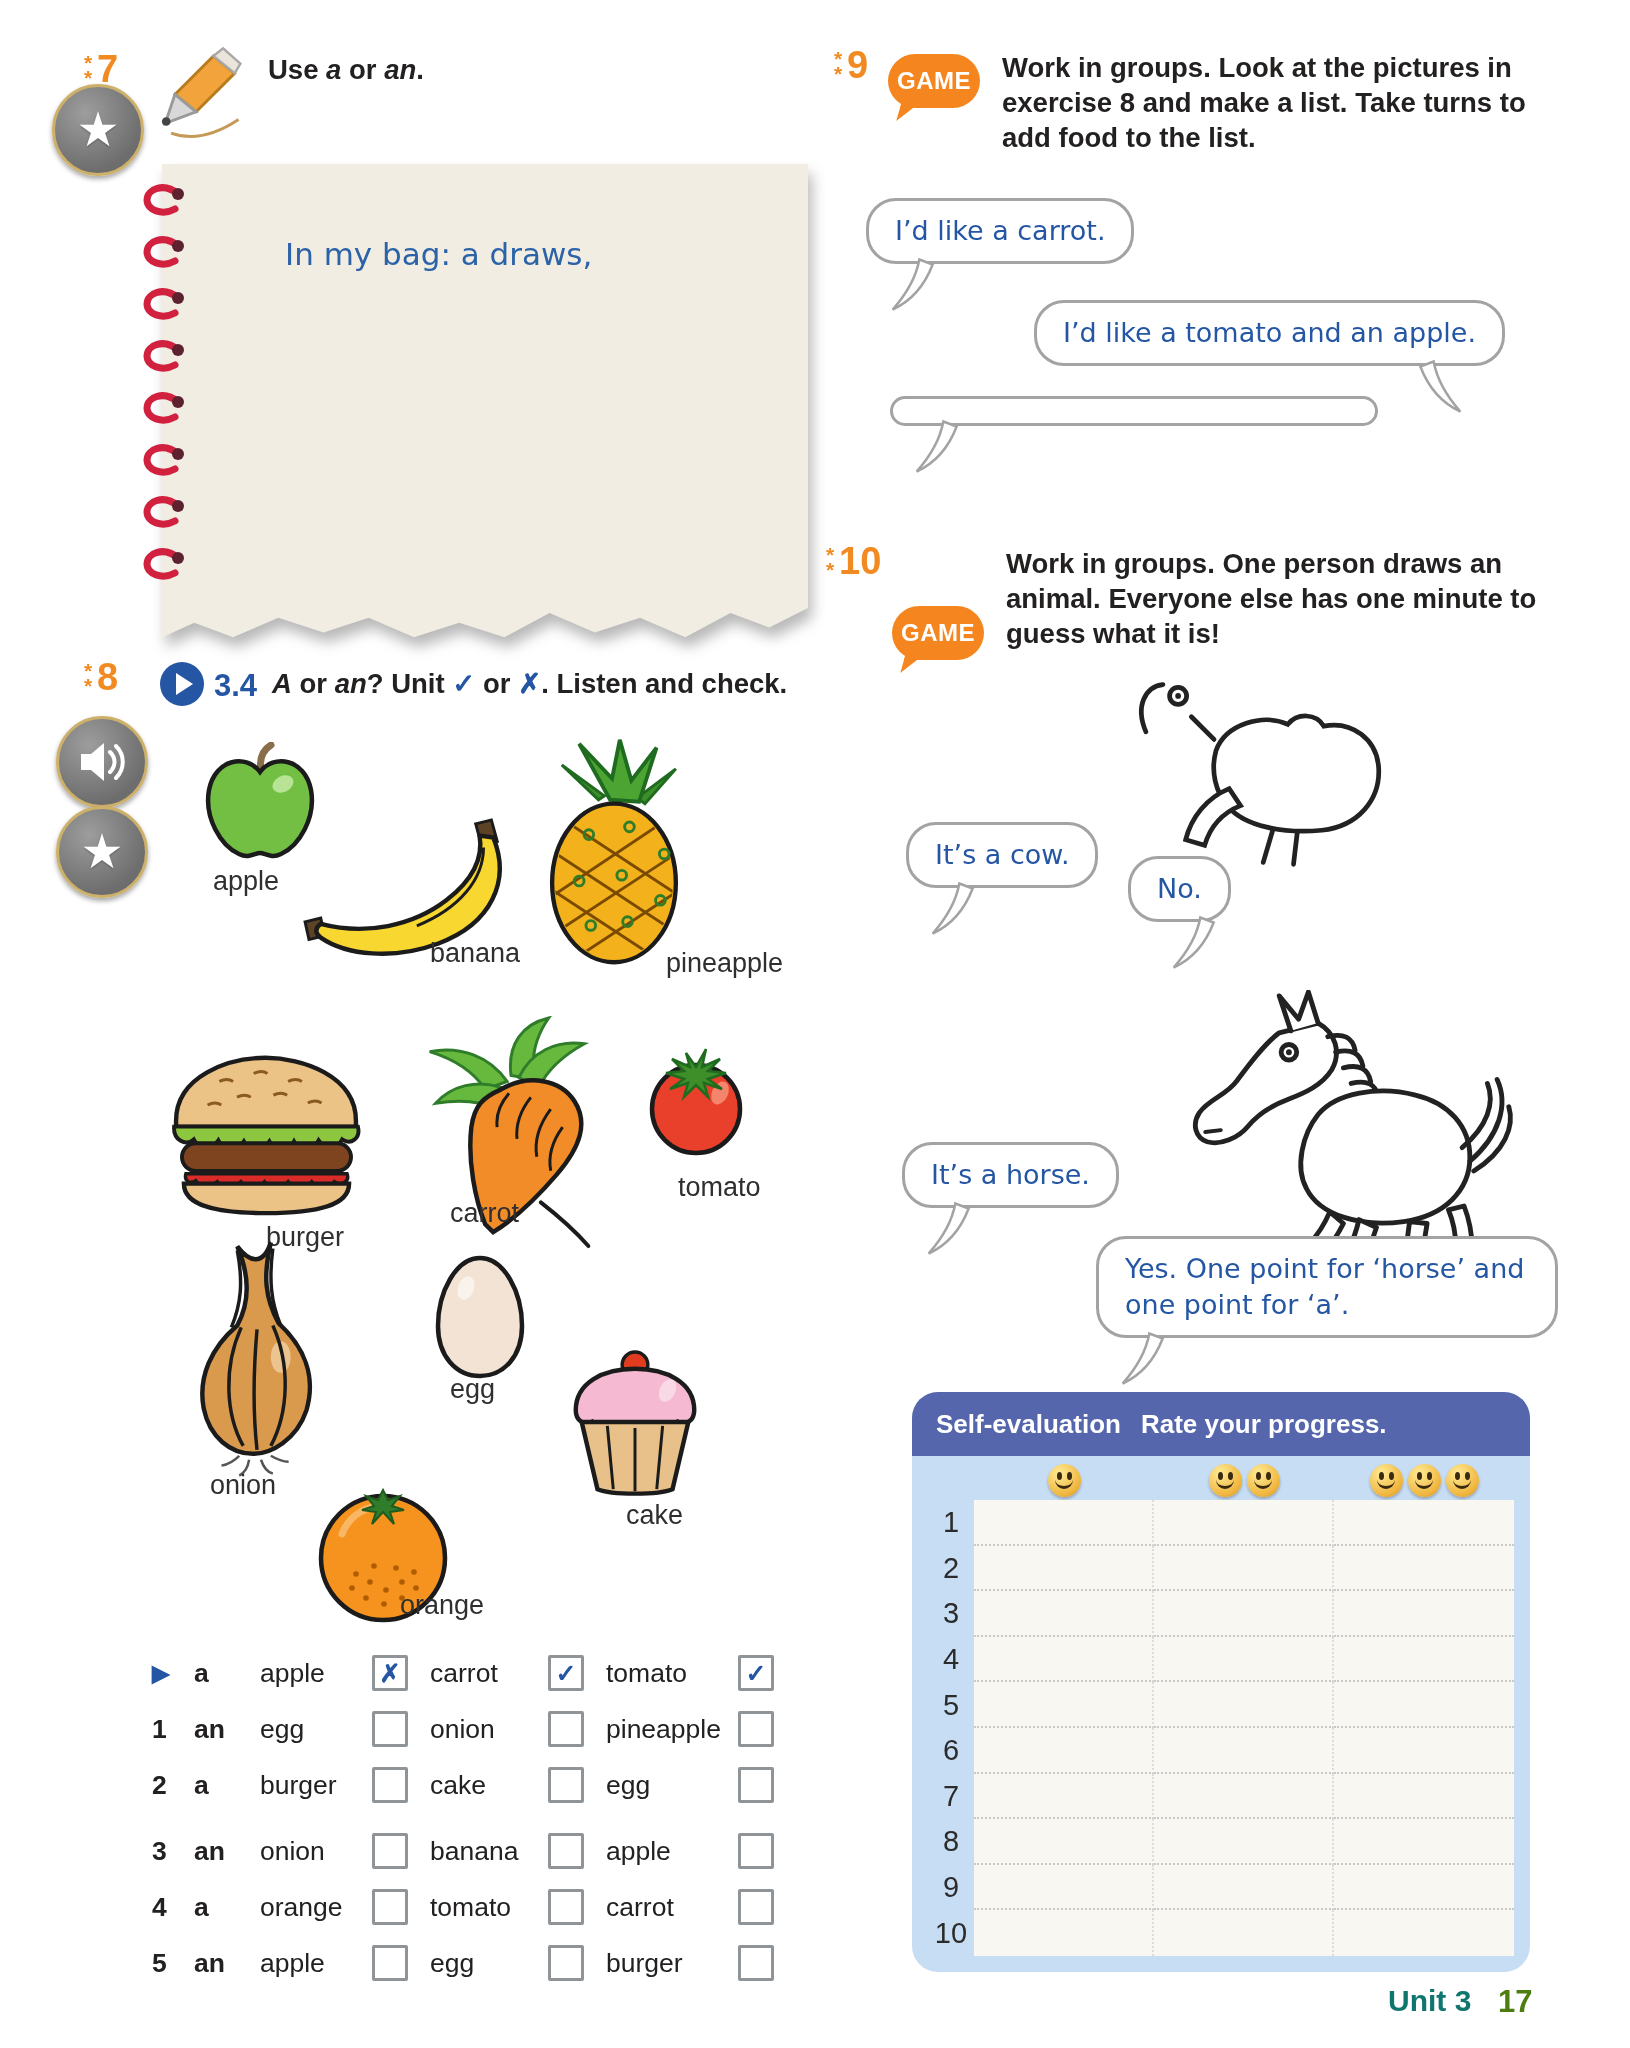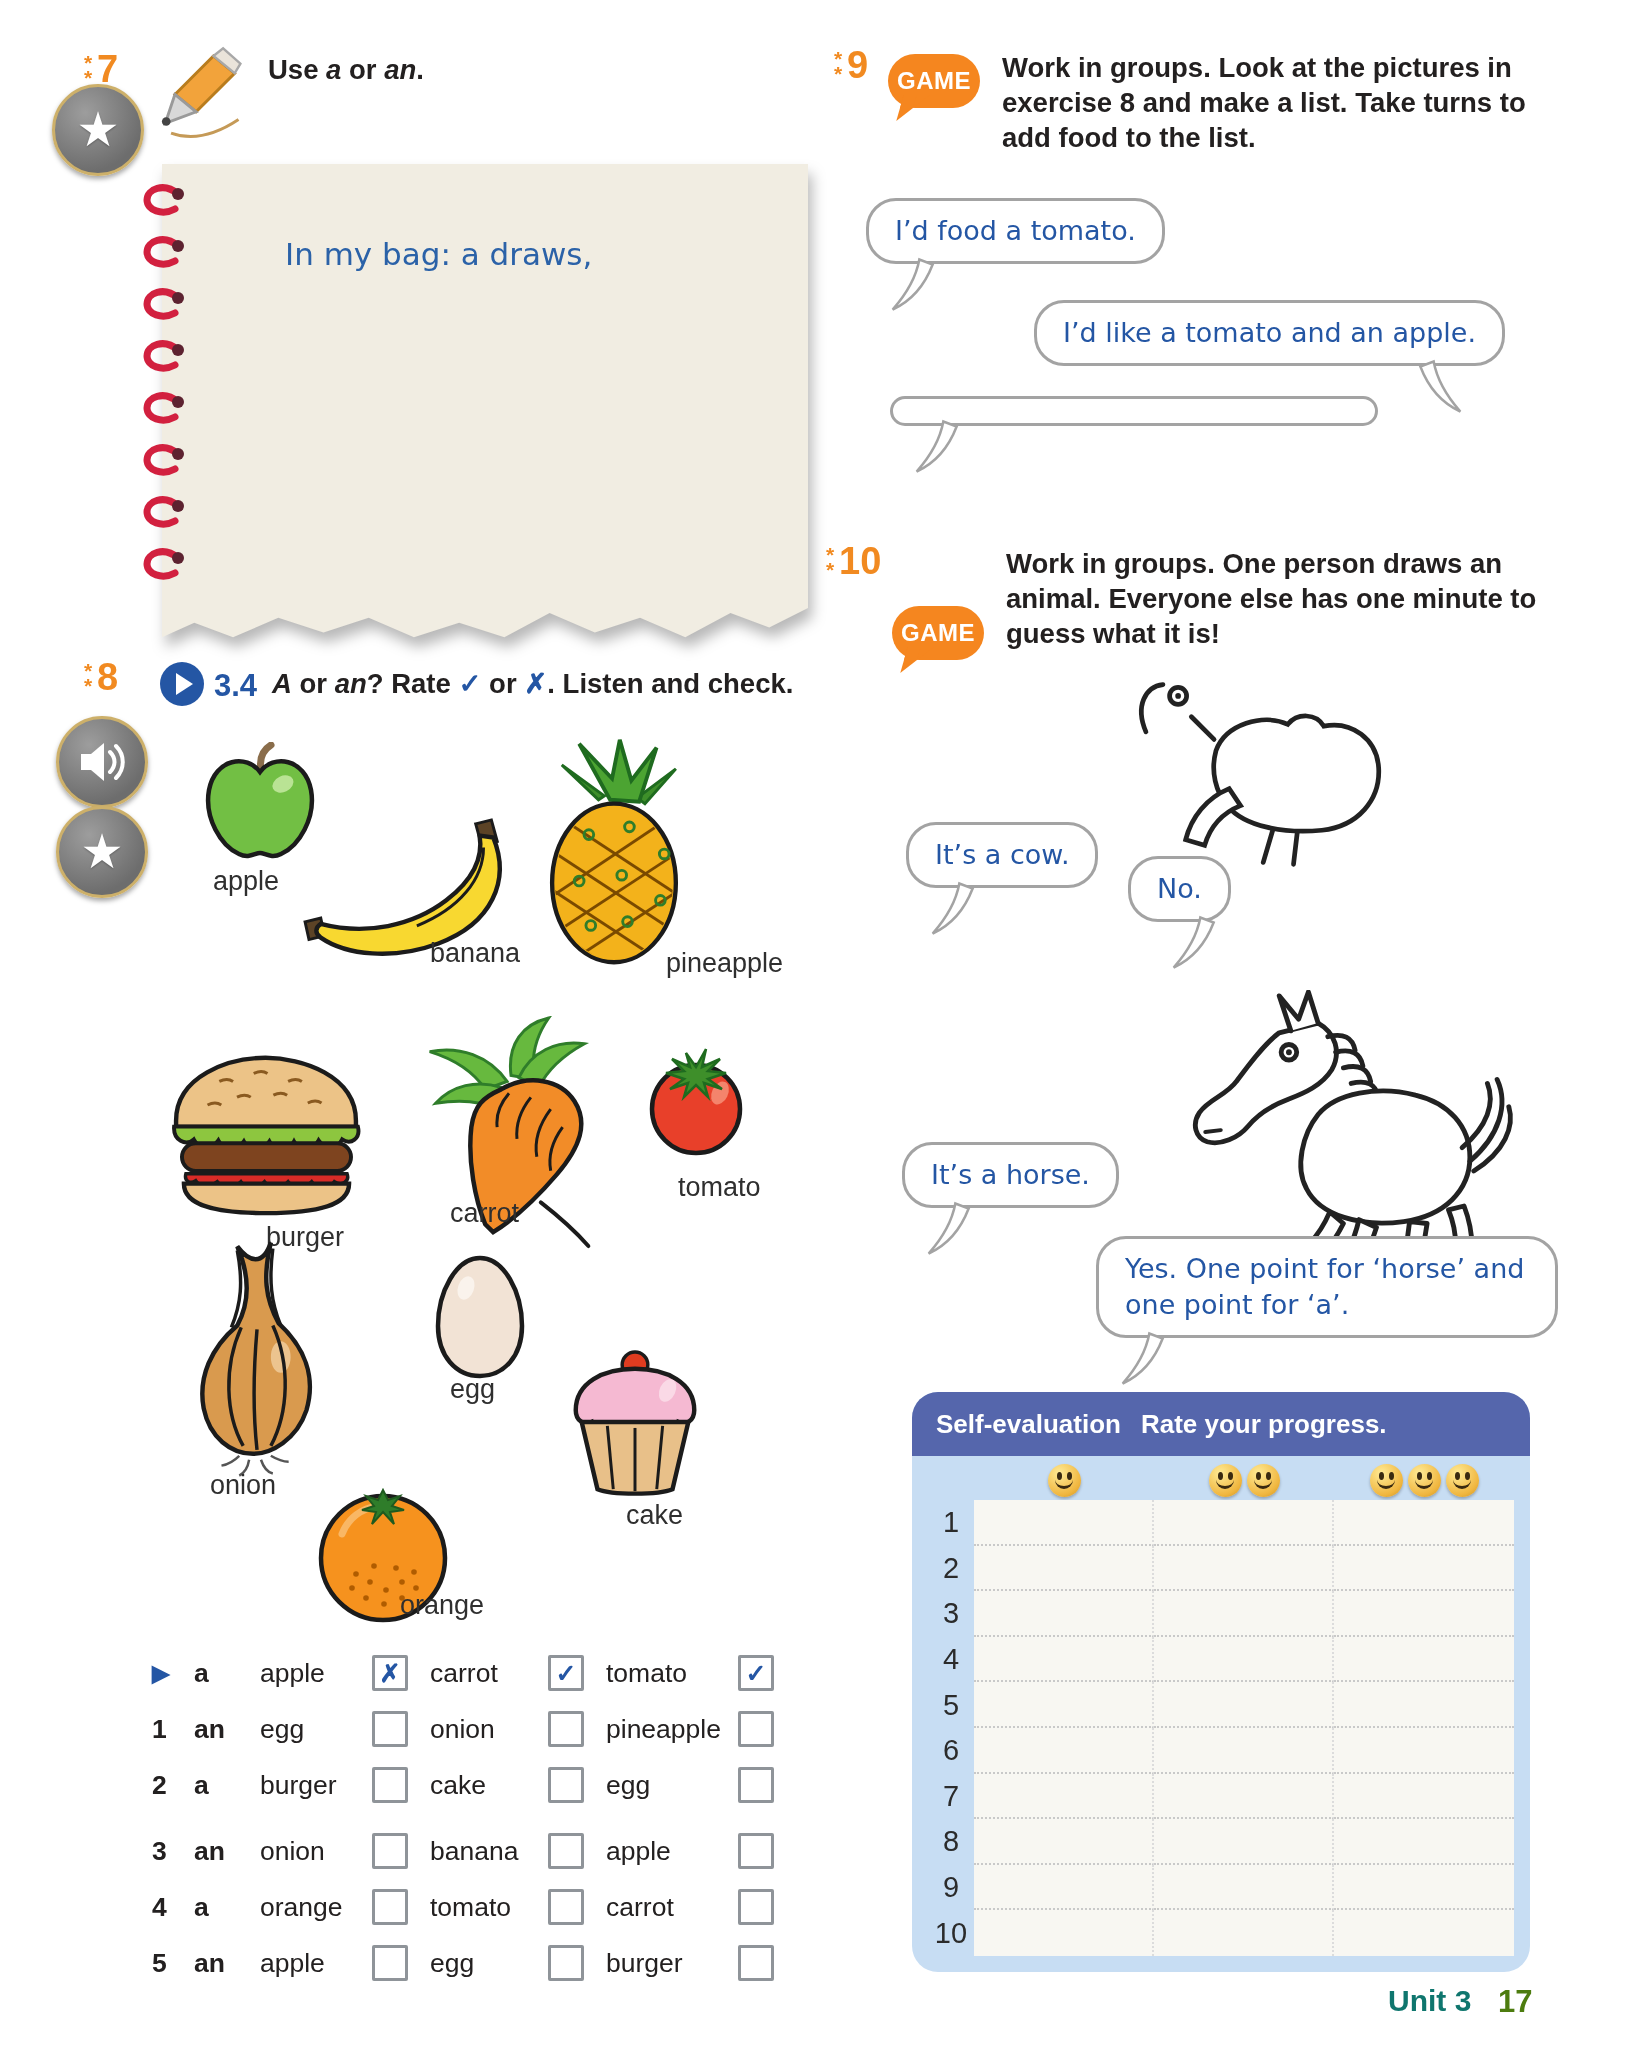--- a/index.html
+++ b/index.html
@@ -152,21 +152,21 @@
       </svg>
     </div>
 </div>
 
 <div class="abs exnum" style="left:84px;top:658px">
   <span class="stars">**</span>
   <span class="n">8</span>
 </div>
 <div class="abs play" style="left:160px;top:662px"></div>
 <div class="abs audio-ref" style="left:214px;top:668px">3.4</div>
-<div class="abs instr" style="left:272px;top:666px;width:560px"><span class="i">A</span><span> or </span><span class="i">an</span><span>? Rate </span><span class="blue">✓</span><span> or </span><span class="blue">✗</span><span>. Listen and check.</span></div>
+<div class="abs instr" style="left:272px;top:666px;width:560px"><span class="i">A</span><span> or </span><span class="i">an</span><span>? Unit </span><span class="blue">✓</span><span> or </span><span class="blue">✗</span><span>. Listen and check.</span></div>
 
 <div class="abs badge" style="left:56px;top:716px">
   <svg width="50" height="48" viewBox="0 0 50 48">
     <rect x="4" y="16" width="10" height="16" fill="#fff"></rect>
     <polygon points="14,16 27,5 27,43 14,32" fill="#fff"></polygon>
     <path d="M33 14 C39 20 39 28 33 34" stroke="#fff" stroke-width="4" fill="none" stroke-linecap="round"></path>
     <path d="M39 8 C48 17 48 31 39 40" stroke="#fff" stroke-width="4" fill="none" stroke-linecap="round"></path>
   </svg>
 </div>
 <div class="abs badge" style="left:56px;top:806px">
@@ -405,21 +405,21 @@
 </div>
 
 <div class="abs exnum" style="left:834px;top:46px">
   <span class="stars">**</span>
   <span class="n">9</span>
 </div>
 <div class="abs game" style="left:888px;top:54px">GAME</div>
 <div class="abs instr" style="left:1002px;top:50px;width:535px">Work in groups. Look at the pictures in exercise 8 and make a list. Take turns to add food to the list.</div>
 
 <div class="bubble nowrap" style="left:866px;top:198px">
-  <span>I’d food a tomato.</span>
+  <span>I’d like a carrot.</span>
   <svg class="tail left" viewBox="0 0 60 70">
       <path d="M34 2 C30 24 18 44 2 62 C24 52 40 34 50 8 Z" fill="#fff" stroke="#a3a3a3" stroke-width="3"></path>
     </svg>
 </div>
 <div class="bubble nowrap" style="left:1034px;top:300px">
   <span>I’d like a tomato and an apple.</span>
   <svg class="tail right" viewBox="0 0 60 70">
       <path d="M34 2 C30 24 18 44 2 62 C24 52 40 34 50 8 Z" fill="#fff" stroke="#a3a3a3" stroke-width="3"></path>
     </svg>
 </div>

